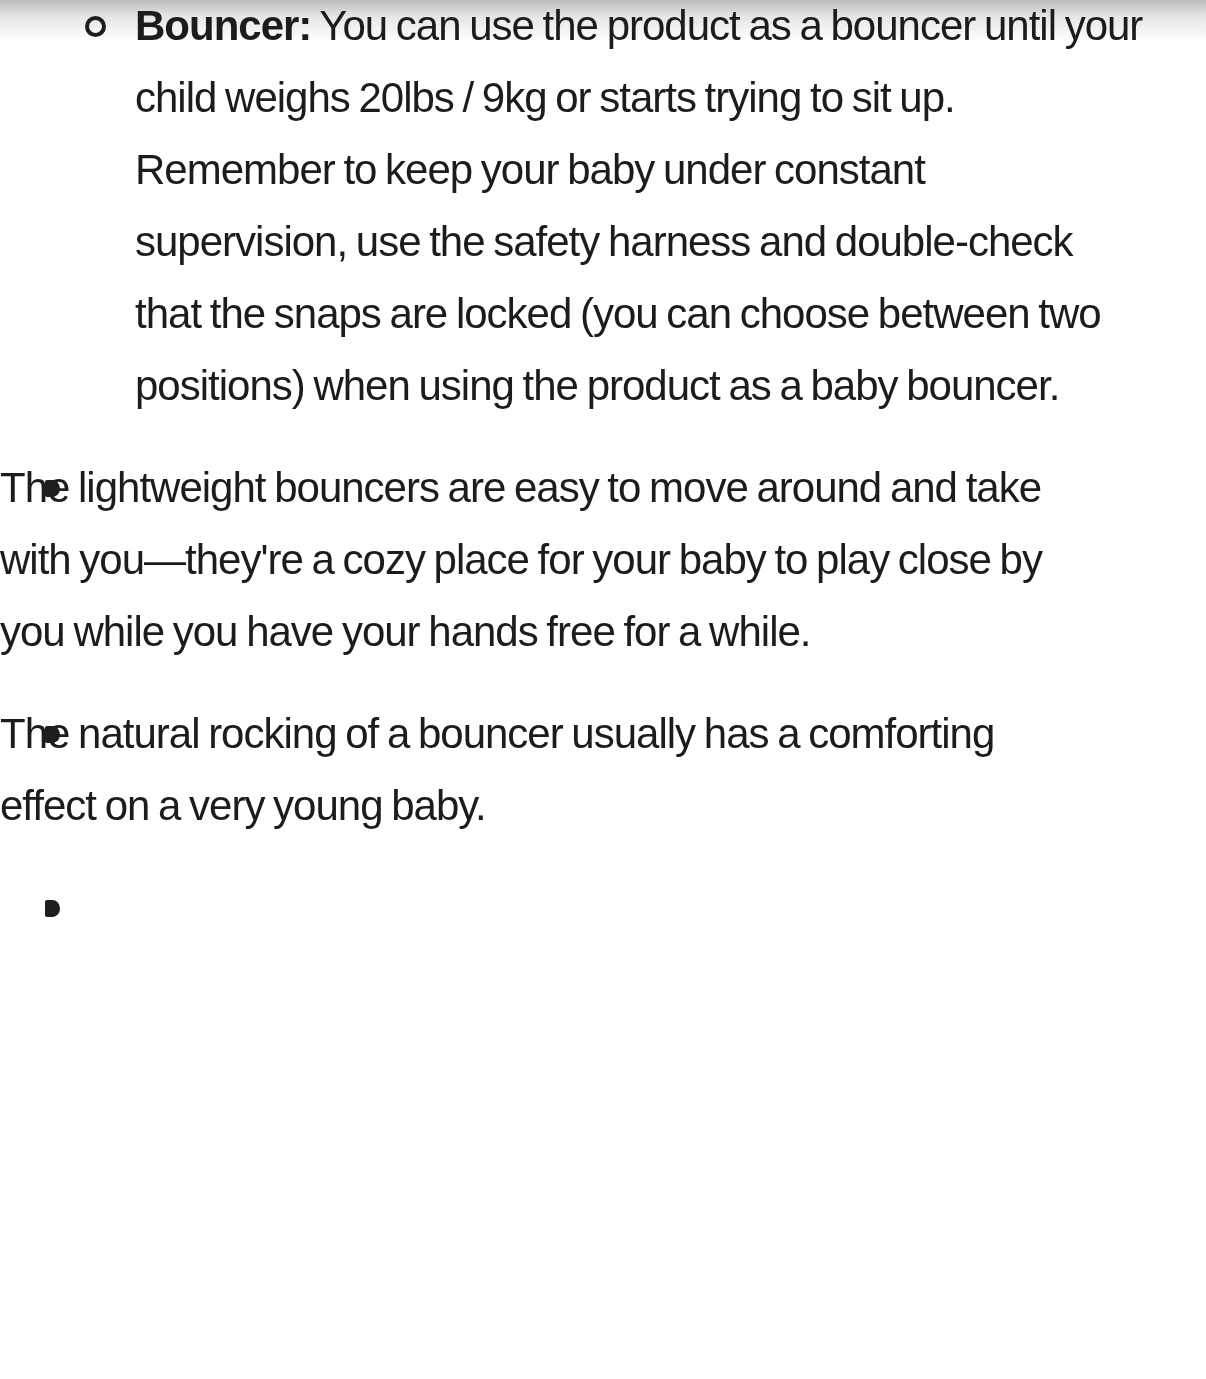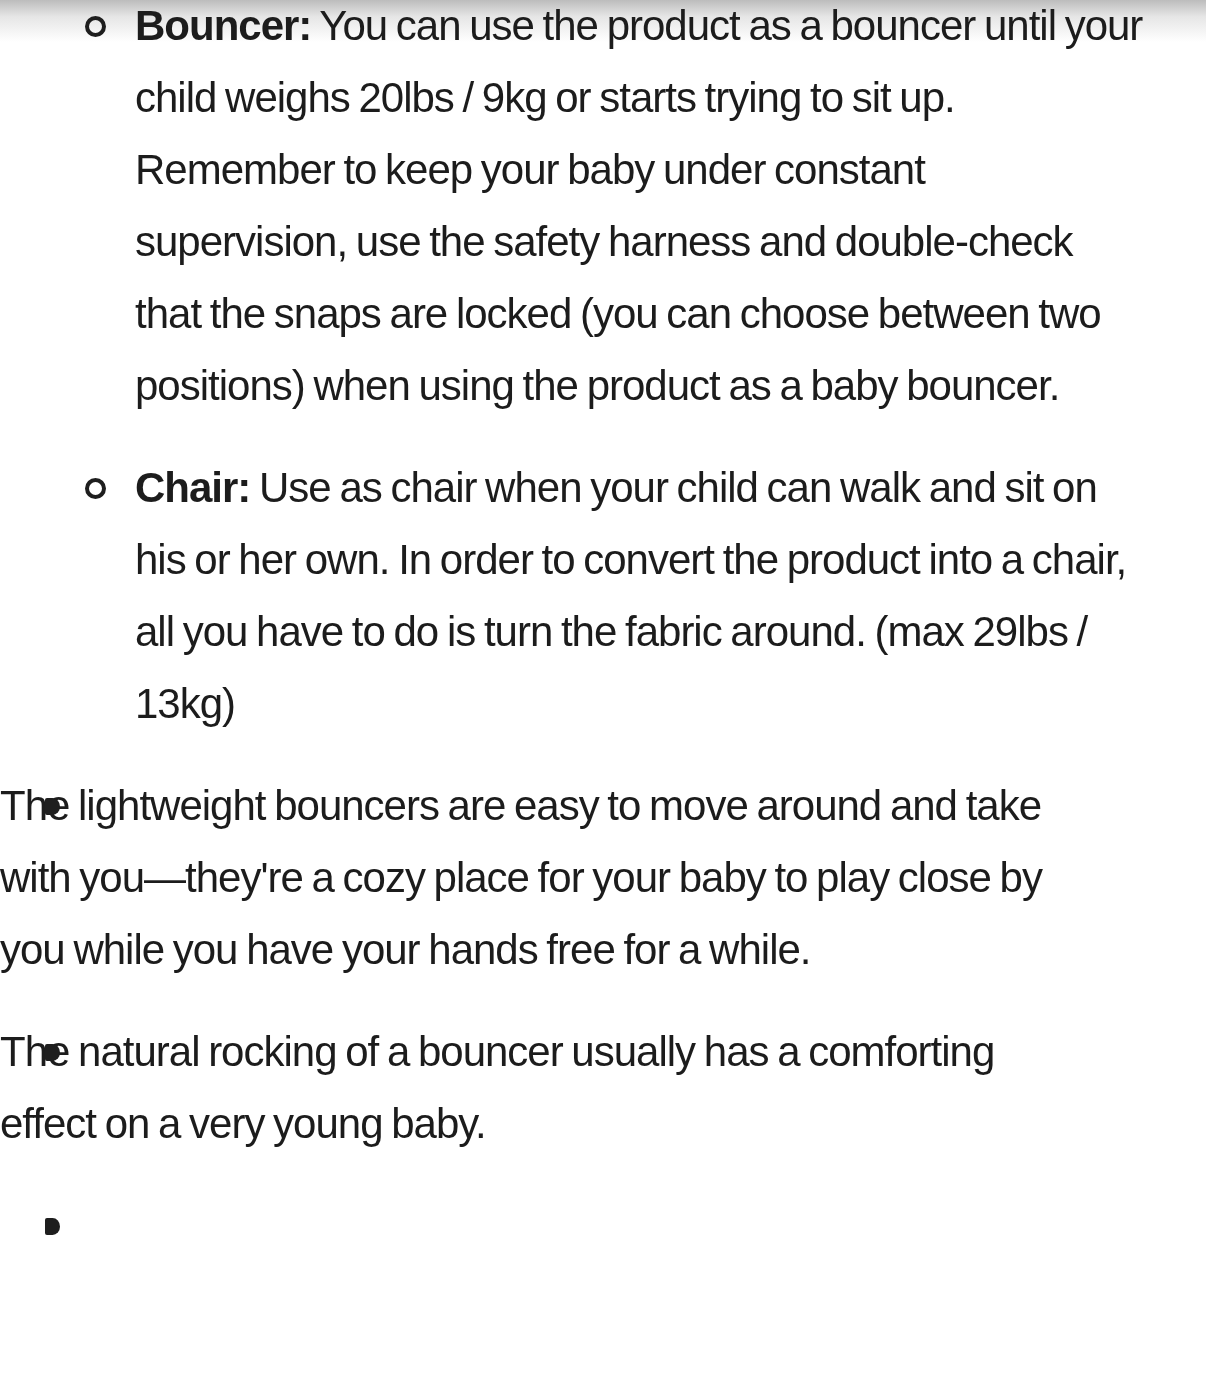--- a/index.html
+++ b/index.html
@@ -78,24 +78,20 @@
 
 <div class="top-shadow"></div>
 
 <div class="content">
 
   <div class="row sub">
     <span class="circle-marker"></span>
     <div class="text"><b>Bouncer:</b> <span>You can use the product as a bouncer until your child weighs 20lbs / 9kg or starts trying to sit up. Remember to keep your baby under constant supervision, use the safety harness and double-check that the snaps are locked (you can choose between two positions) when using the product as a baby bouncer.</span></div>
   </div>
 
-  <div class="row sub">
-    <span class="circle-marker"></span>
-    <div class="text"><b>Chair:</b> <span>Use as chair when your child can walk and sit on his or her own. In order to convert the product into a chair, all you have to do is turn the fabric around. (max 29lbs / 13kg)</span></div>
-  </div>
 
   <div class="row top">
     <span class="disc-marker"></span>
     <div class="text">The lightweight bouncers are easy to move around and take with you—they're a cozy place for your baby to play close by you while you have your hands free for a while.</div>
   </div>
 
   <div class="row top">
     <span class="disc-marker"></span>
     <div class="text">The natural rocking of a bouncer usually has a comforting effect on a very young baby.</div>
   </div>

